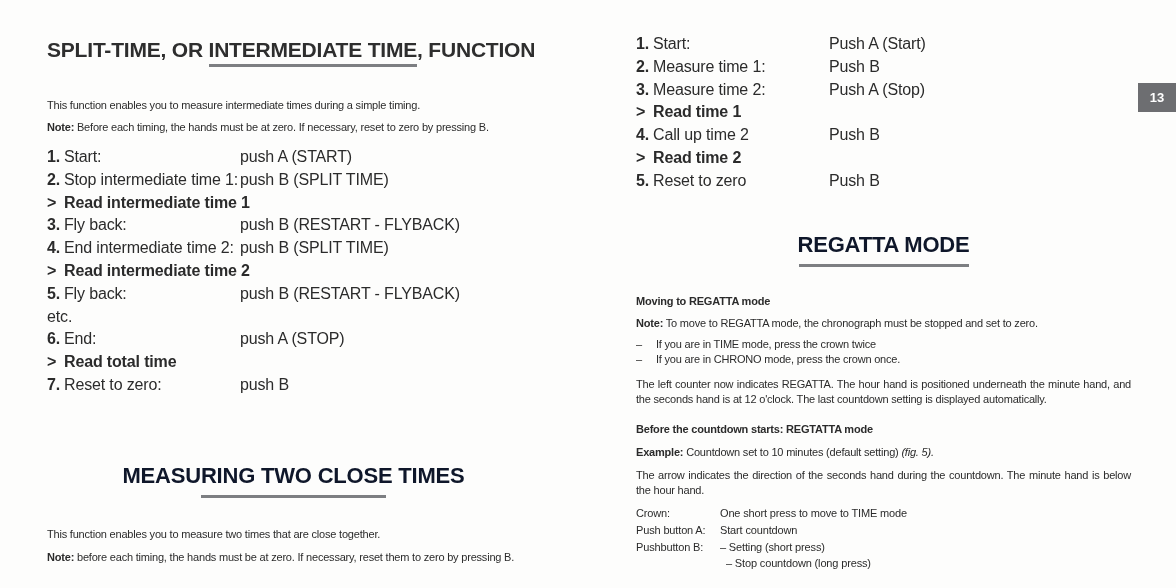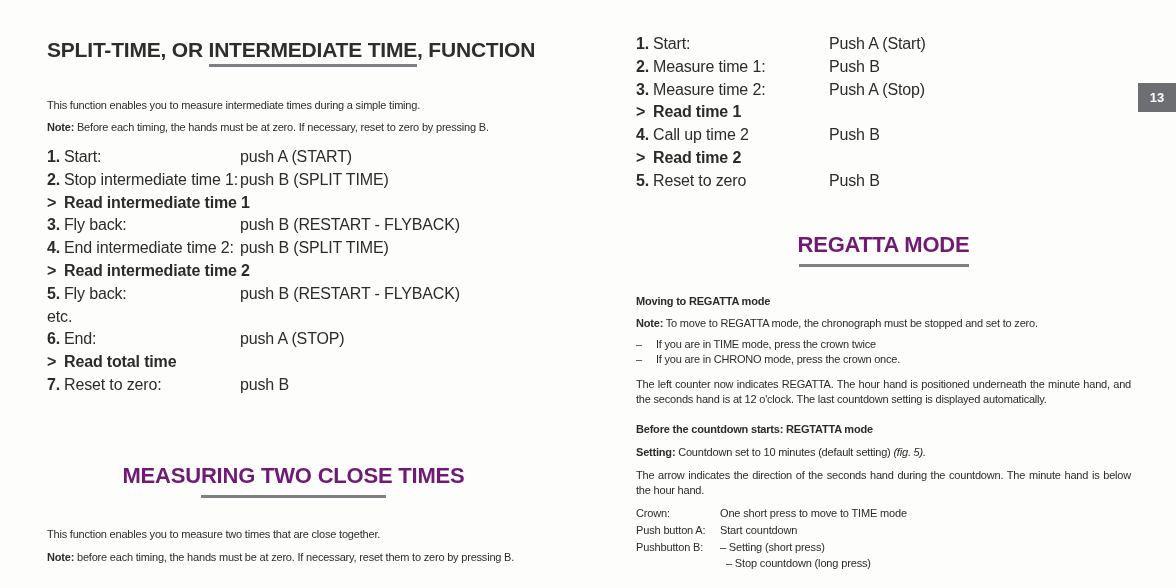--- a/index.html
+++ b/index.html
@@ -9,21 +9,21 @@
   }
   .col{position:absolute;top:11px;height:588px;}
   .left-col{left:47px;width:493px;}
   .right-col{left:636px;width:495px;}
   .abs{position:absolute;left:0;right:0;margin:0;}
   .title{
     font-size:21px;font-weight:bold;letter-spacing:-0.2px;color:#2e2e2e;
     white-space:nowrap;
   }
   .u{border-bottom:3px solid #7d7f82;padding-bottom:3px;}
-  .h2{font-size:22px;font-weight:bold;letter-spacing:-0.2px;text-align:center;color:#701a75;}
+  .h2{font-size:22px;font-weight:bold;letter-spacing:-0.2px;text-align:center;color:#0f172a;}
   .hline{height:3px;background:#7d7f82;margin:6px auto 0 auto;}
   .body{font-size:11px;letter-spacing:-0.2px;line-height:15px;color:#2b2b2b;}
   .just{text-align:justify;}
   .bold{font-weight:bold;}
   .bi{font-weight:normal;font-style:italic;}
   .steps{font-size:16px;letter-spacing:-0.15px;}
   .srow{position:relative;height:22.8px;line-height:14px;}
   .num{display:inline-block;width:17px;font-weight:bold;}
   .action{position:absolute;left:193px;top:0;text-align:right;}
   .readrow{font-weight:bold;}
@@ -104,21 +104,21 @@
 
     <div class="body abs" style="top:326px">
       <div class="dashrow"><span class="dash">–</span><span>If you are in TIME mode, press the crown twice</span></div>
       <div class="dashrow"><span class="dash">–</span><span>If you are in CHRONO mode, press the crown once.</span></div>
     </div>
 
     <p class="body abs just" style="top:366px">The left counter now indicates REGATTA. The hour hand is positioned underneath the minute hand, and the seconds hand is at 12 o'clock. The last countdown setting is displayed automatically.</p>
 
     <p class="body abs bold" style="top:411px">Before the countdown starts: REGTATTA mode</p>
 
-    <p class="body abs" style="top:434px"><b>Setting:</b><span> Countdown set to 10 minutes (default setting) </span><span class="bi">(fig. 5).</span></p>
+    <p class="body abs" style="top:434px"><b>Example:</b><span> Countdown set to 10 minutes (default setting) </span><span class="bi">(fig. 5).</span></p>
 
     <p class="body abs just" style="top:457px">The arrow indicates the direction of the seconds hand during the countdown. The minute hand is below the hour hand.</p>
 
     <div class="controls abs" style="top:496px">
       <div class="crow"><span>Crown:</span><span class="cval">One short press to move to TIME mode</span></div>
       <div class="crow"><span>Push button A:</span><span class="cval">Start countdown</span></div>
       <div class="crow"><span>Pushbutton B:</span><span class="cval">– Setting (short press)</span></div>
       <div class="crow"><span></span><span class="cval indent">– Stop countdown (long press)</span></div>
     </div>
 

